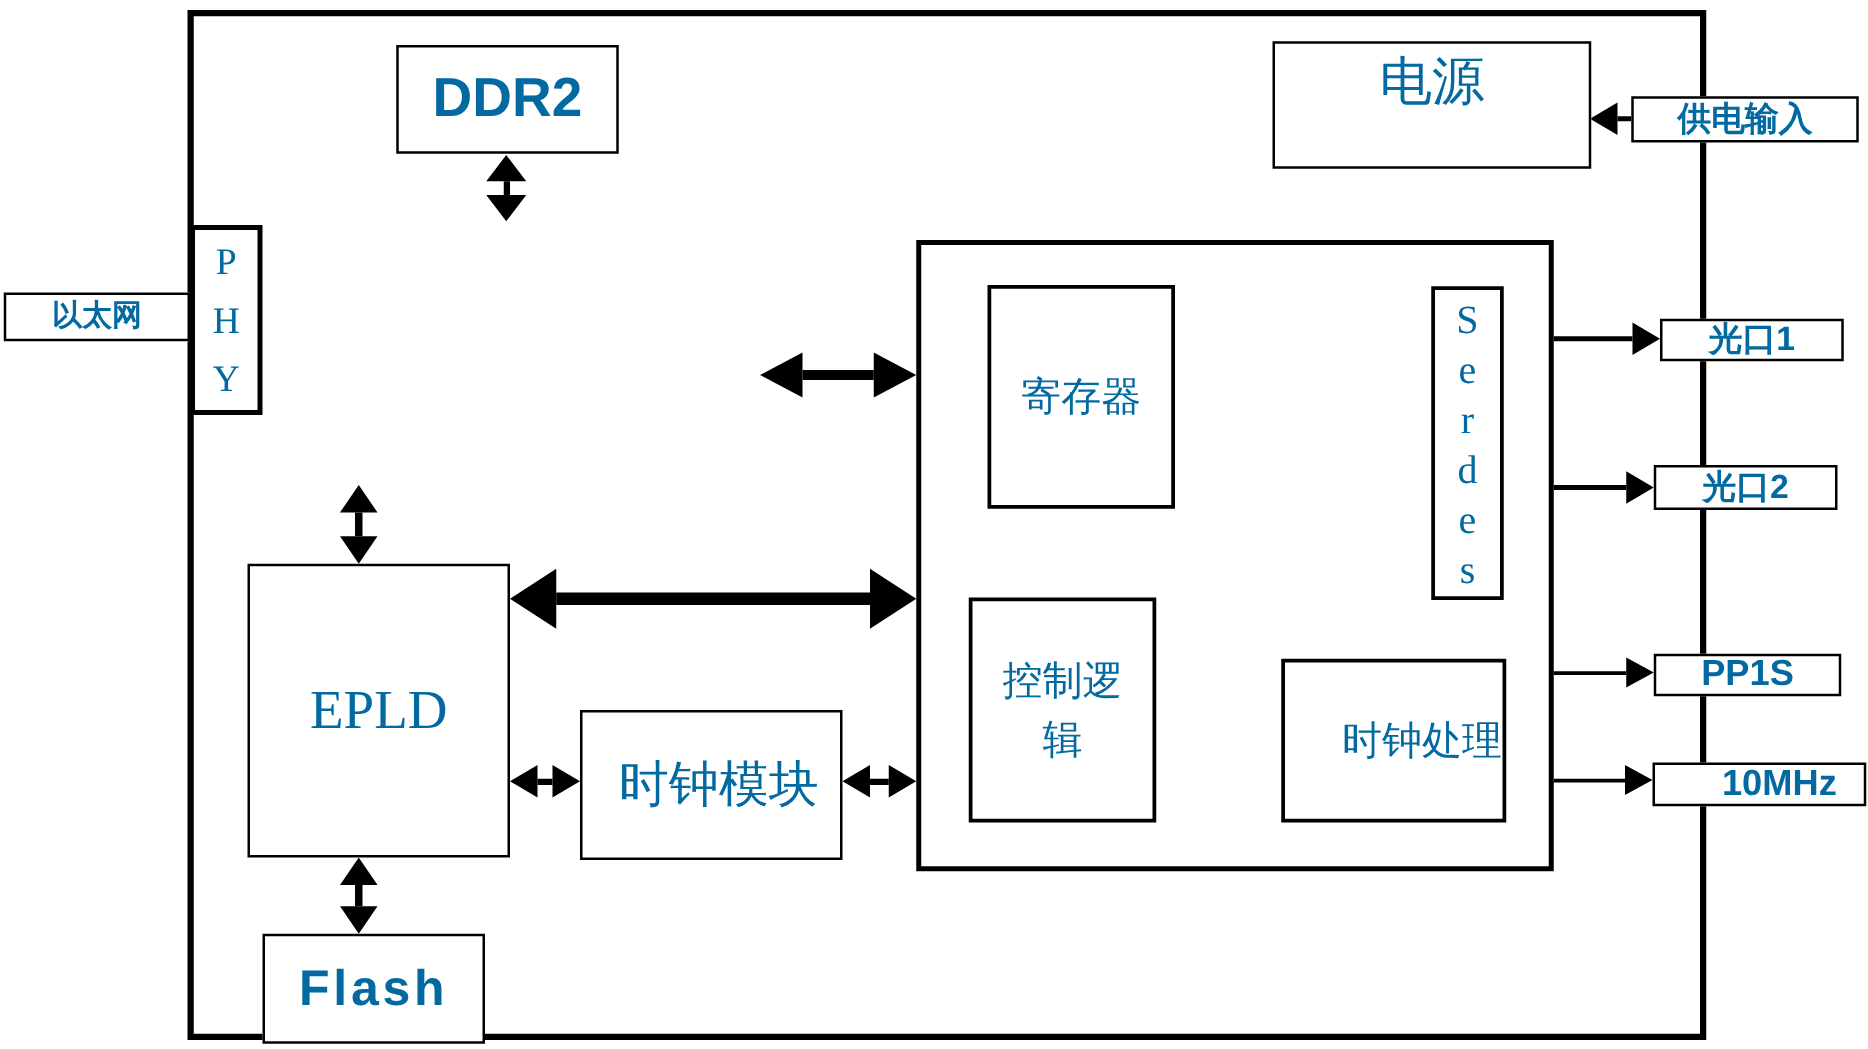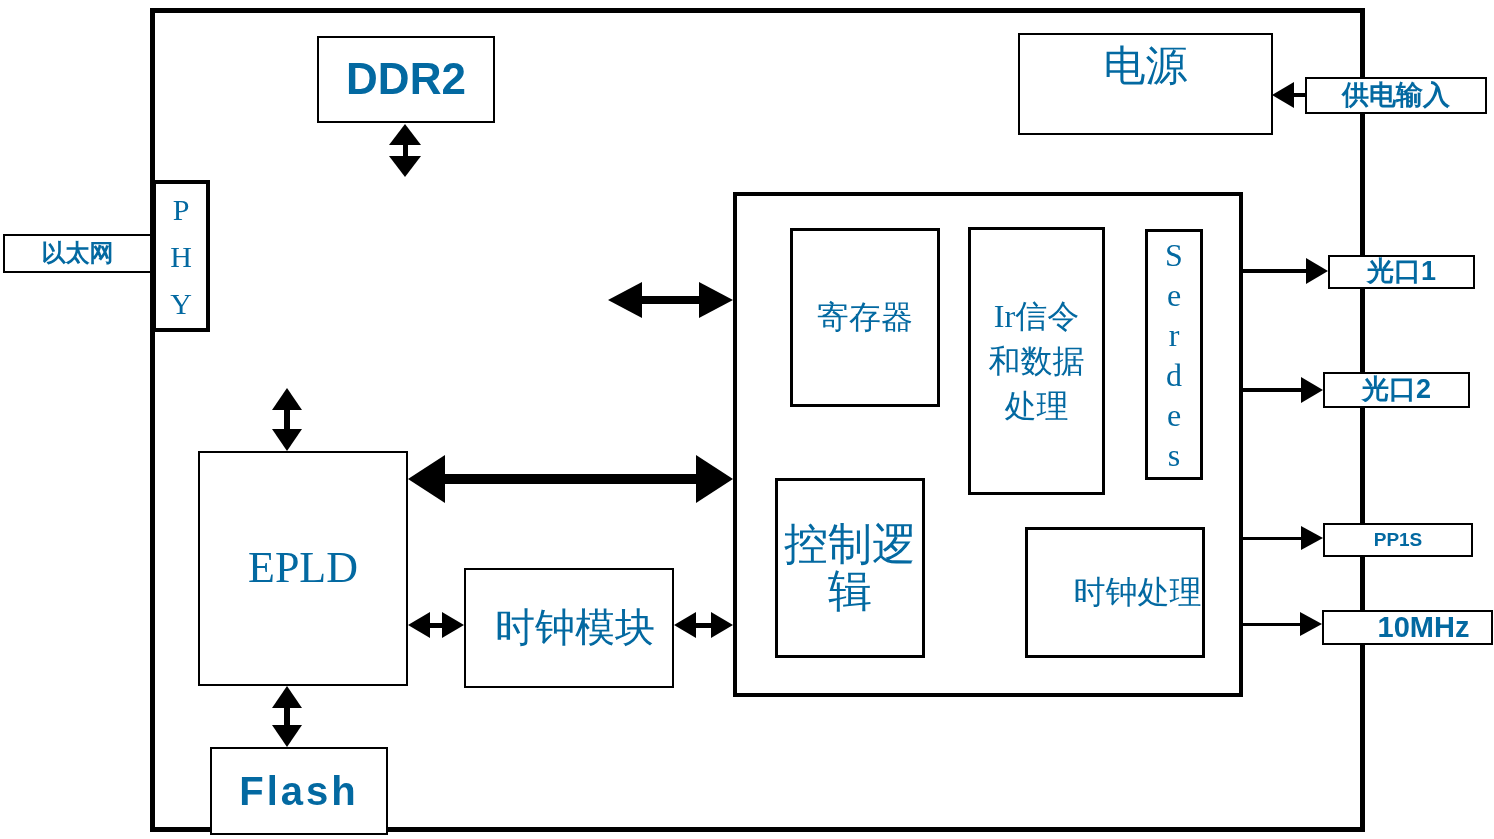--- a/index.html
+++ b/index.html
@@ -65,53 +65,48 @@
   <div class="box serif" style="left:464px;top:568px;width:210px;height:120px;font-size:40px;padding-left:12px;">
     <span>时钟模块</span>
   </div>
 
   <div class="box b4" style="left:733px;top:192px;width:510px;height:505px;"></div>
 
   <div class="box serif b3" style="left:775px;top:228px;width:150px;height:179px;font-size:32px;margin-left:15px;">
     <span>寄存器</span>
   </div>
 
-  <div class="box serif col b3" style="left:968px;top:227px;width:137px;height:268px;font-size:32px;line-height:45px;">
-    <div>Ir信令</div>
-    <div>和数据</div>
-    <div>处理</div>
-  </div>
 
   <div class="box serif col b3" style="left:1145px;top:229px;width:58px;height:251px;font-size:32px;line-height:40px;">
     <div>S</div>
     <div>e</div>
     <div>r</div>
     <div>d</div>
     <div>e</div>
     <div>s</div>
   </div>
 
-  <div class="box serif col b3" style="left:775px;top:478px;width:150px;height:180px;font-size:44px;line-height:47px;">
+  <div class="box serif col b3" style="left:775px;top:478px;width:150px;height:180px;font-size:32px;line-height:47px;">
     <div>控制逻</div>
     <div>辑</div>
   </div>
 
   <div class="box serif b3" style="left:1025px;top:527px;width:180px;height:131px;font-size:32px;padding-left:45px;">
     <span>时钟处理</span>
   </div>
 
   <div class="box sans" style="left:1328px;top:255px;width:147px;height:34px;font-size:27px;">
     <span>光口1</span>
   </div>
 
   <div class="box sans" style="left:1323px;top:372px;width:147px;height:36px;font-size:27px;">
     <span>光口2</span>
   </div>
 
-  <div class="box sans" style="left:1323px;top:523px;width:150px;height:34px;font-size:19px;">
+  <div class="box sans" style="left:1323px;top:523px;width:150px;height:34px;font-size:29px;">
     <span>PP1S</span>
   </div>
 
   <div class="box sans" style="left:1322px;top:610px;width:171px;height:35px;font-size:29px;padding-left:32px;">
     <span>10MHz</span>
   </div>
 
   <div class="varrow" style="left:389px;top:124px;width:32px;height:53px;">
     <div class="tri" style="border-left:16px solid transparent;border-right:16px solid transparent;border-bottom:21px solid #000;"></div>
     <div class="shaft" style="width:5px;"></div>

